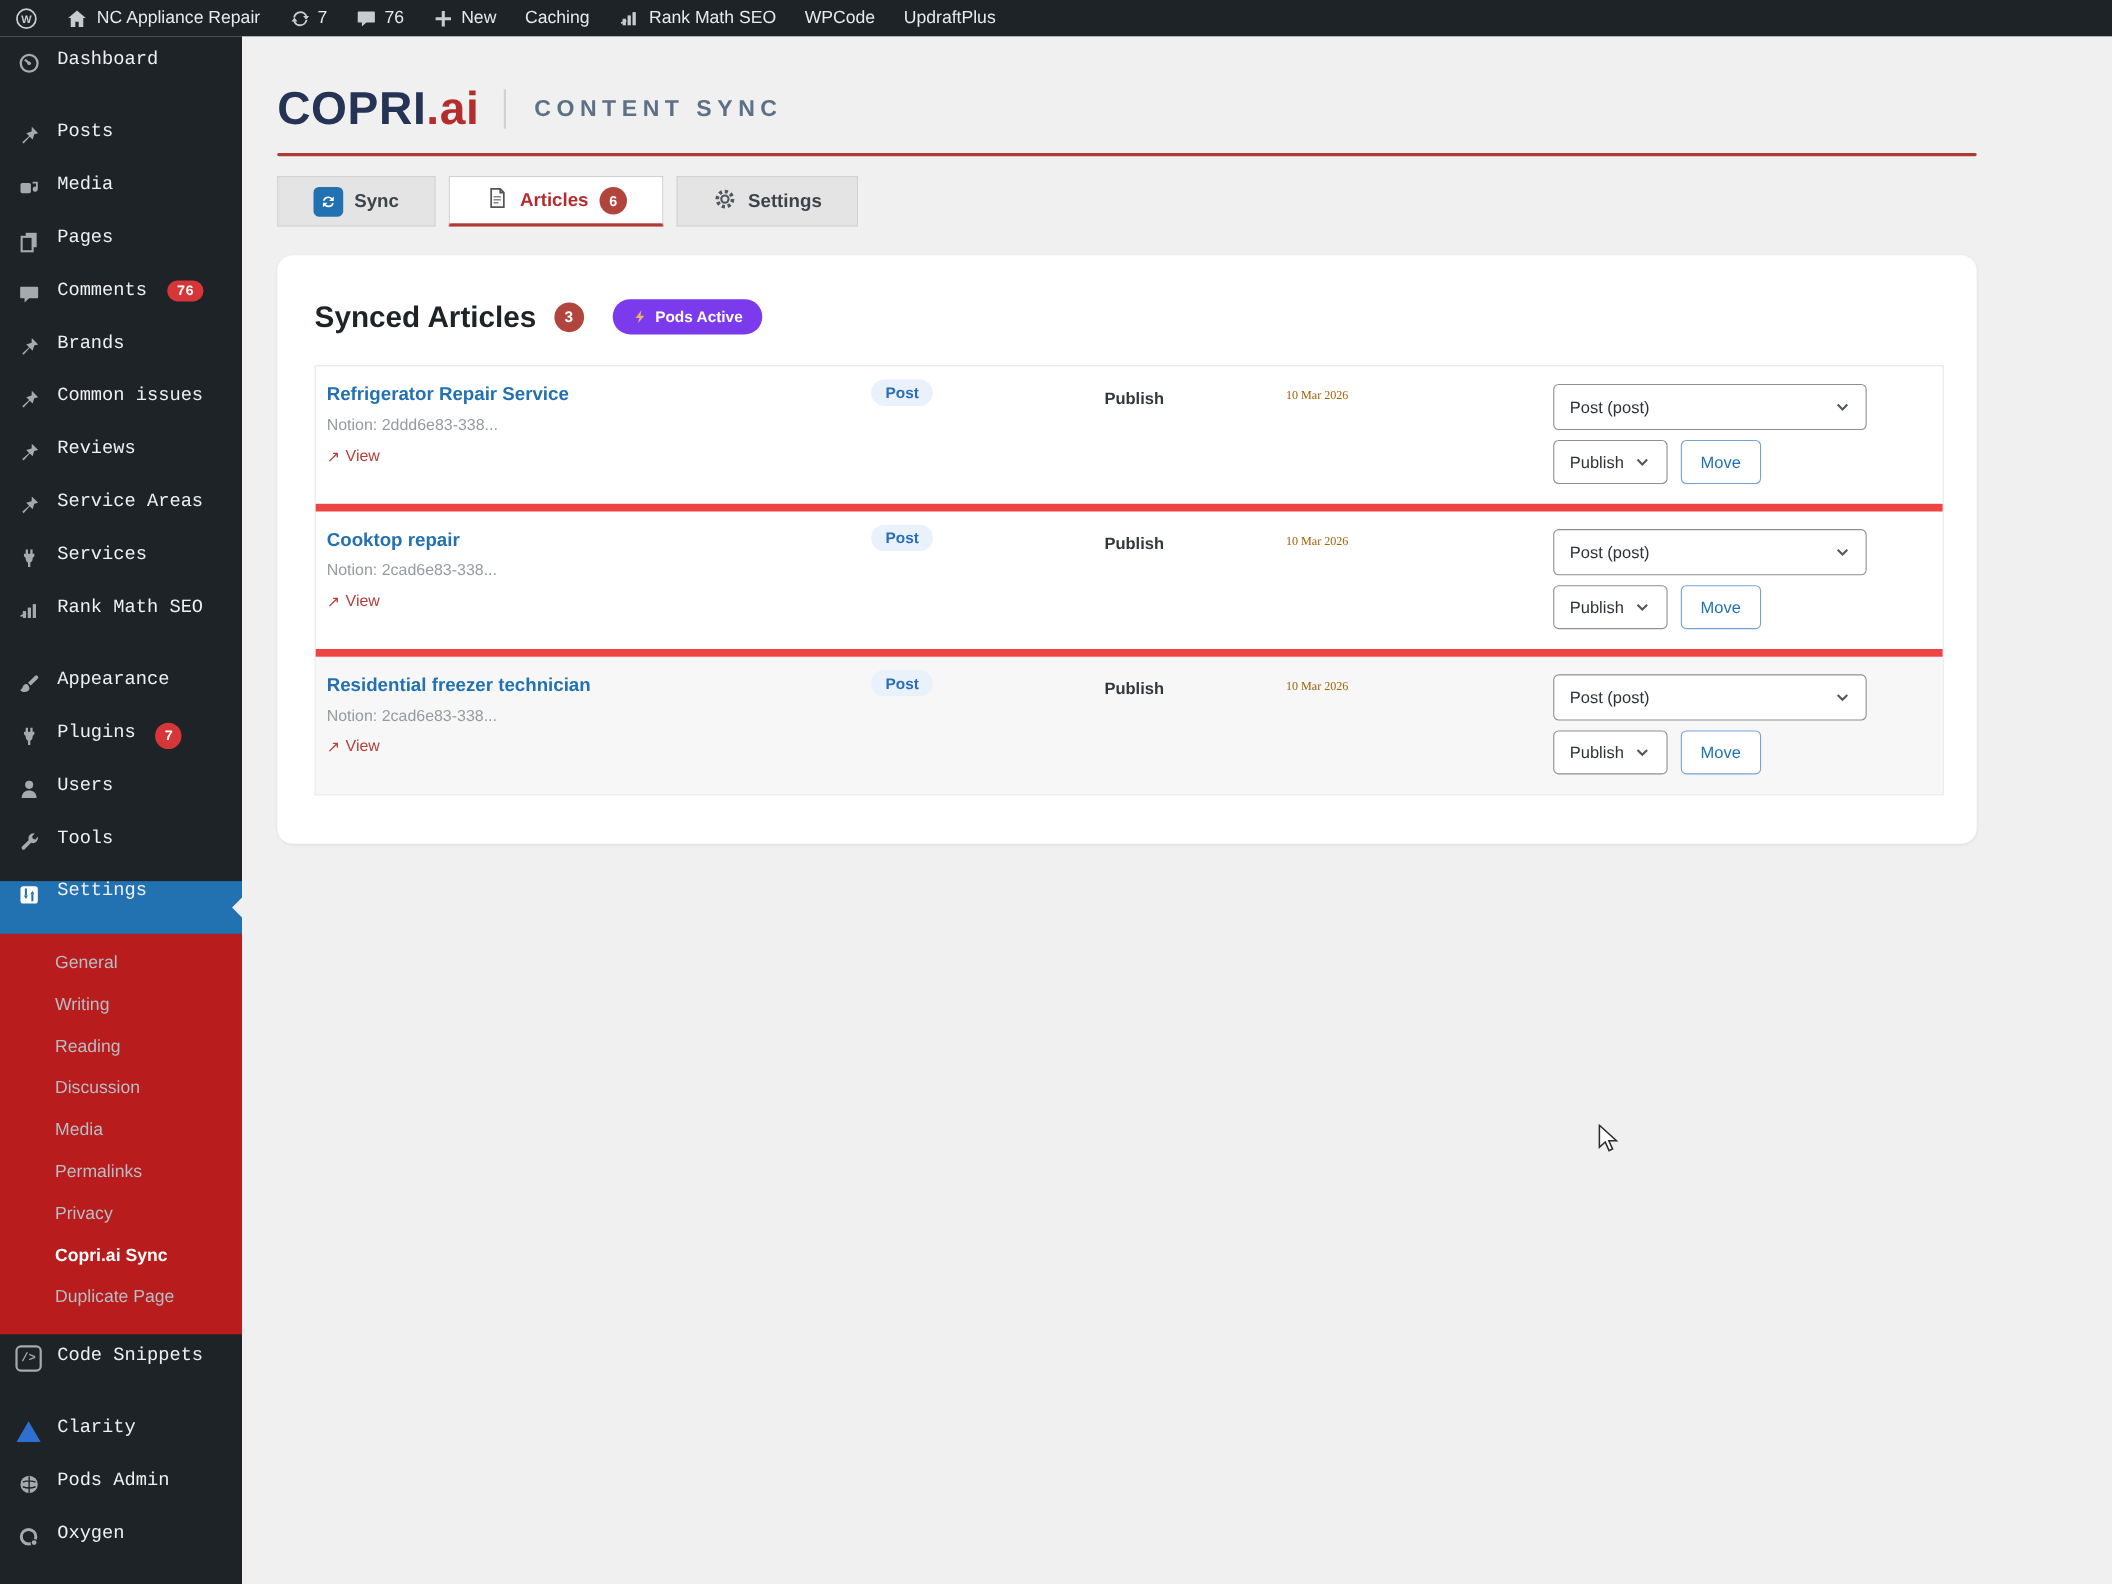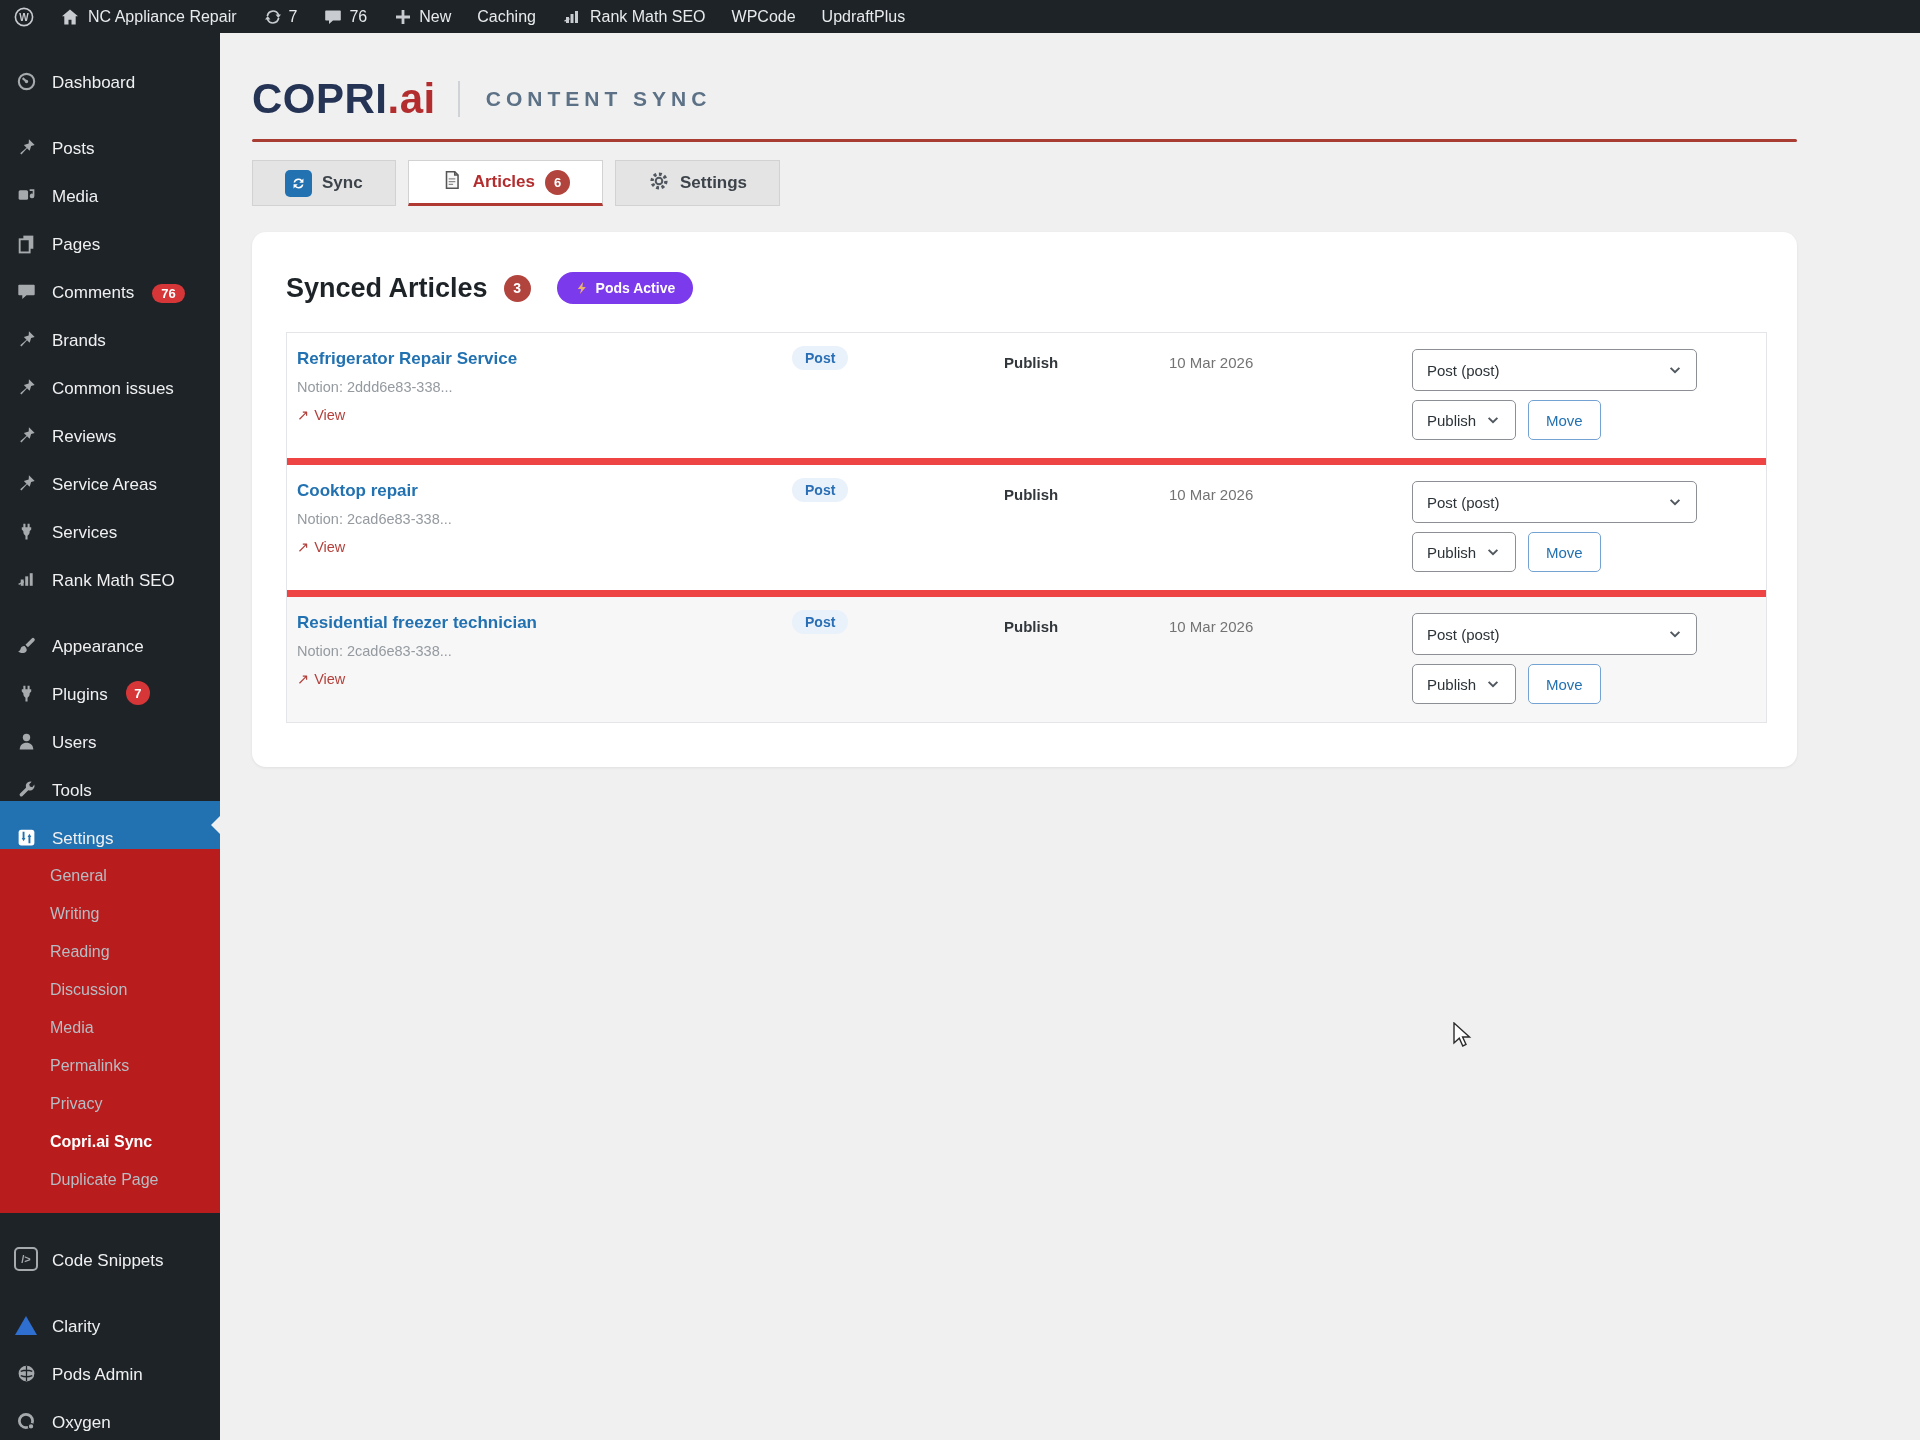--- a/index.html
+++ b/index.html
@@ -10,21 +10,21 @@
   .adminbar { position:absolute; top:0; left:0; width:1920px; height:33px;
     background:#1d2327; color:#e8eaec; display:flex; align-items:center;
     padding:0 14px; gap:26px; font-size:16px; z-index:30; }
   .ab-item { display:flex; align-items:center; gap:8px; color:#e8eaec; cursor:pointer; white-space:nowrap; }
   .ab-item svg { width:20px; height:20px; fill:#c8cbcf; }
   .ab-gap-sm { gap:6px; }
 
   
   .sidebar { position:absolute; top:33px; left:0; width:220px; height:1407px;
     background:#1d2327; color:#f0f0f1; font-size:17px; padding-top:12px; }
-  .mi { display:flex; align-items:flex-end; gap:14px; padding:0 10px 0 14px; height:48px; cursor:pointer; position:relative; }
+  .mi { display:flex; align-items:flex-start; gap:14px; padding:0 10px 0 14px; height:48px; cursor:pointer; position:relative;font-family:Liberation Mono, monospace; }
   .mi-ico { width:24px; height:24px; display:flex; align-items:center; justify-content:center; color:#a7aaad; flex:0 0 24px; }
   .mi-ico svg { width:21px; height:21px; fill:currentColor; }
   .mi-label { color:#f0f0f1; }
   .mi.sep { margin-top:18px; }
   .mi.current { background:#2271b1; }
   .mi.current .mi-ico { color:#fff; }
   .mi.current::after { content:""; position:absolute; right:-0px; top:50%; margin-top:-9px;
     border:9px solid transparent; border-right-color:#f0f0f1; }
   .badge-pill { background:#d63638; color:#fff; font-size:13px; font-weight:bold;
     border-radius:10px; padding:2px 9px; margin-left:4px; }
@@ -78,21 +78,21 @@
     padding:12px 0 11px 0; }
   .tr { border-top:7px solid #ef4444; padding-top:16px; padding-bottom:18px; }
   .tr:first-of-type { border-top:none; }
   .tr:nth-of-type(3) { background:#f7f7f8; }
   .title-link { color:#2271b1; font-size:17px; font-weight:bold; cursor:pointer; }
   .notion { color:#949a9f; font-size:14.5px; margin-top:10px; }
   .viewlink { color:#b3403a; font-size:14.5px; margin-top:12px; cursor:pointer; display:inline-flex; gap:5px; width:fit-content; }
   .ptpill { background:#e9f1fb; color:#2a6fb5; font-size:14px; font-weight:bold;
     border-radius:12px; padding:4px 13px; width:fit-content; margin-top:2px; cursor:default; }
   .status { color:#32373c; font-size:15px; font-weight:bold; margin-top:5px; }
-  .synced { color:#737373; font-size:15px; margin-top:5px; }
+  .synced { color:#a16207; font-size:11px; margin-top:5px;font-family:Liberation Serif, serif; }
   .movecol { display:flex; flex-direction:column; gap:9px; }
   .sel { background:#fff; border:1px solid #8c8f94; border-radius:5px; height:42px;
     display:flex; align-items:center; padding:0 14px; font-size:15px; color:#2c3338; cursor:pointer;margin-left:28px; }
   .sel svg { width:14px; height:14px; margin-left:auto; stroke:#50575e; fill:none; stroke-width:2.2; }
   .sel.big { width:285px; }
   .movebar { display:flex; gap:12px; }
   .sel.small { width:104px; height:40px; }
   .sel.small svg { margin-left:10px; }
   .movebtn { background:#fff; border:1px solid #74a3d3; color:#2271b1; border-radius:5px;
     height:40px; padding:0 17px; font-size:15px; cursor:pointer; font-family:Liberation Sans, sans-serif; }

